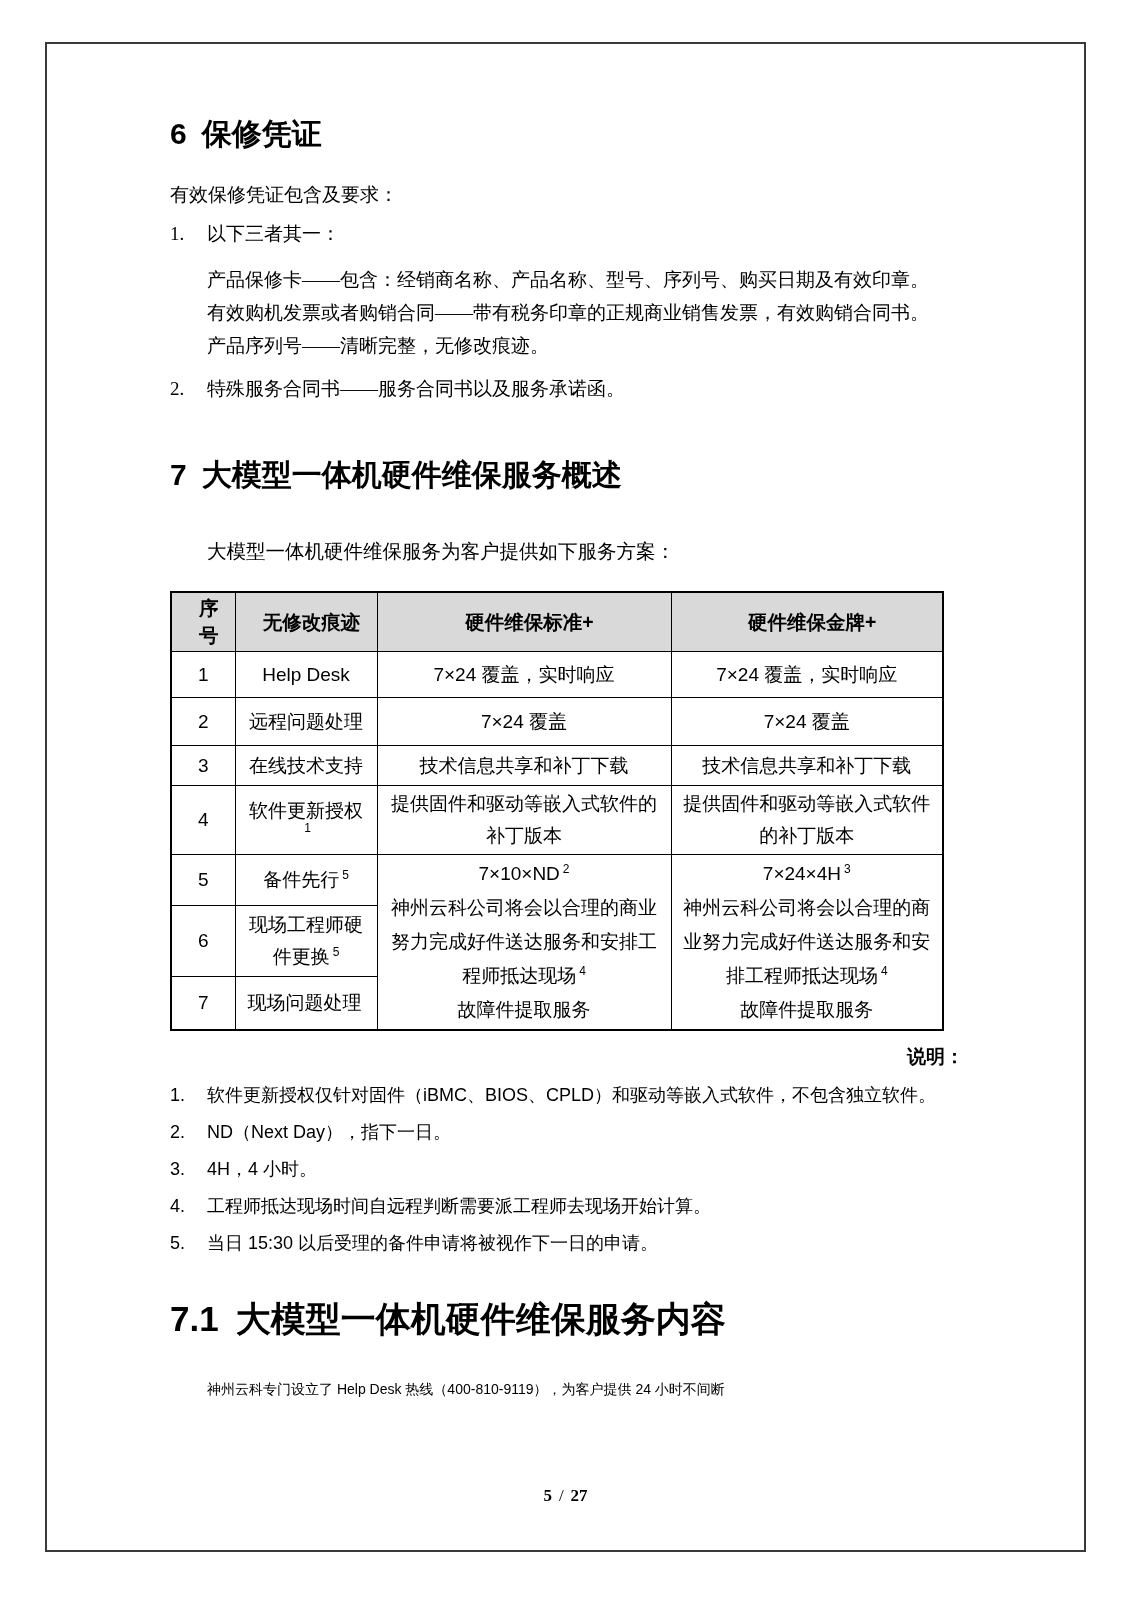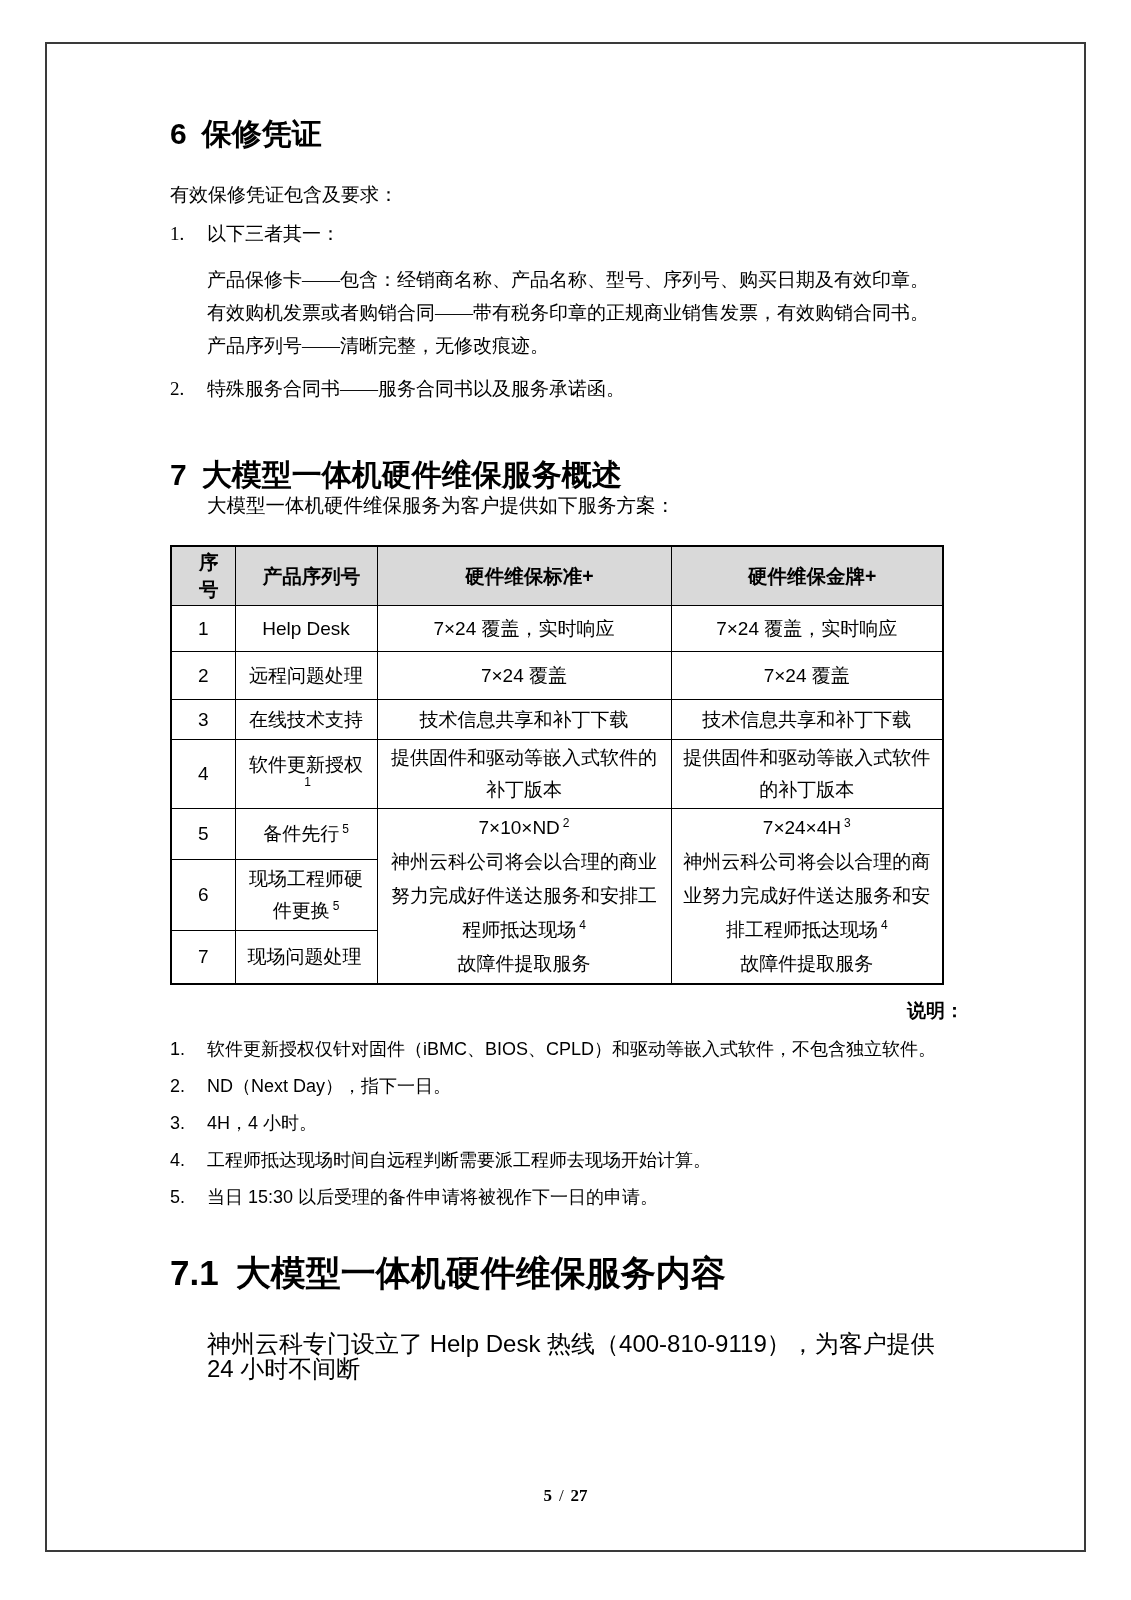--- a/index.html
+++ b/index.html
@@ -79,20 +79,21 @@
   }
   .list-item .li-no { width: 37px; flex: 0 0 37px; }
   .subpara {
     margin: 17px 0 0 37px;
     width: 741px;
     font-size: 19px;
     line-height: 33px;
   }
   
   .s7-intro {
+    margin-top: 46px;
     margin-left: 37px;
     font-size: 19.5px;
     line-height: 25px;
   }
   table.svc {
     margin-top: 27px;
     width: 772px;
     border-collapse: collapse;
     table-layout: fixed;
     border: 2px solid #000000;
@@ -148,21 +149,21 @@
     display: flex;
     margin-top: 15px;
     font-size: 18px;
     line-height: 22px;
   }
   .note-item .li-no { width: 37px; flex: 0 0 37px; }
   
   .hd-para {
     margin-top: 42px;
     margin-left: 37px;
-    font-size: 24px;
+    font-size: 14px;
     line-height: 25px;
   }
   
   .page-footer {
     position: absolute;
     left: 0; right: 0;
     bottom: 44px;
     text-align: center;
     font-family: "Liberation Serif", "DejaVu Serif", serif;
     font-weight: 700;
@@ -210,21 +211,21 @@
     <table class="svc">
       <colgroup>
           <col class="c1">
           <col class="c2">
           <col class="c3">
           <col class="c4">
         </colgroup>
       <thead>
         <tr>
           <th>序号</th>
-          <th>产品序列号</th>
+          <th>无修改痕迹</th>
           <th>硬件维保标准+</th>
           <th>硬件维保金牌+</th>
         </tr>
       </thead>
       <tbody>
         <tr class="tr1">
           <td>1</td>
           <td>Help Desk</td>
           <td>7×24 覆盖，实时响应</td>
           <td>7×24 覆盖，实时响应</td>

